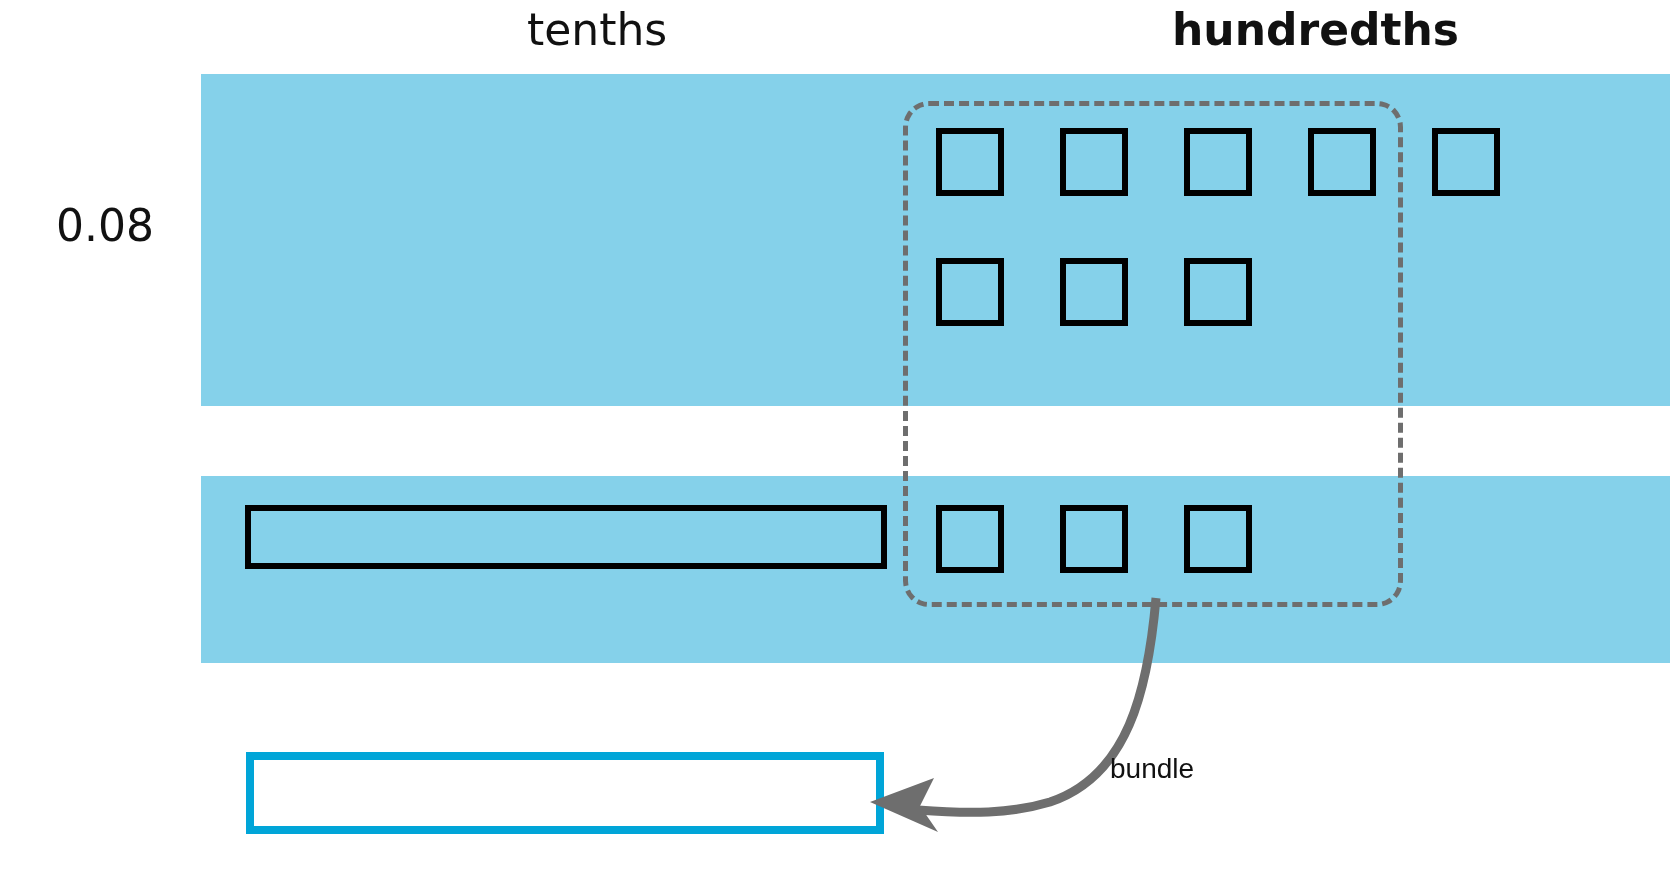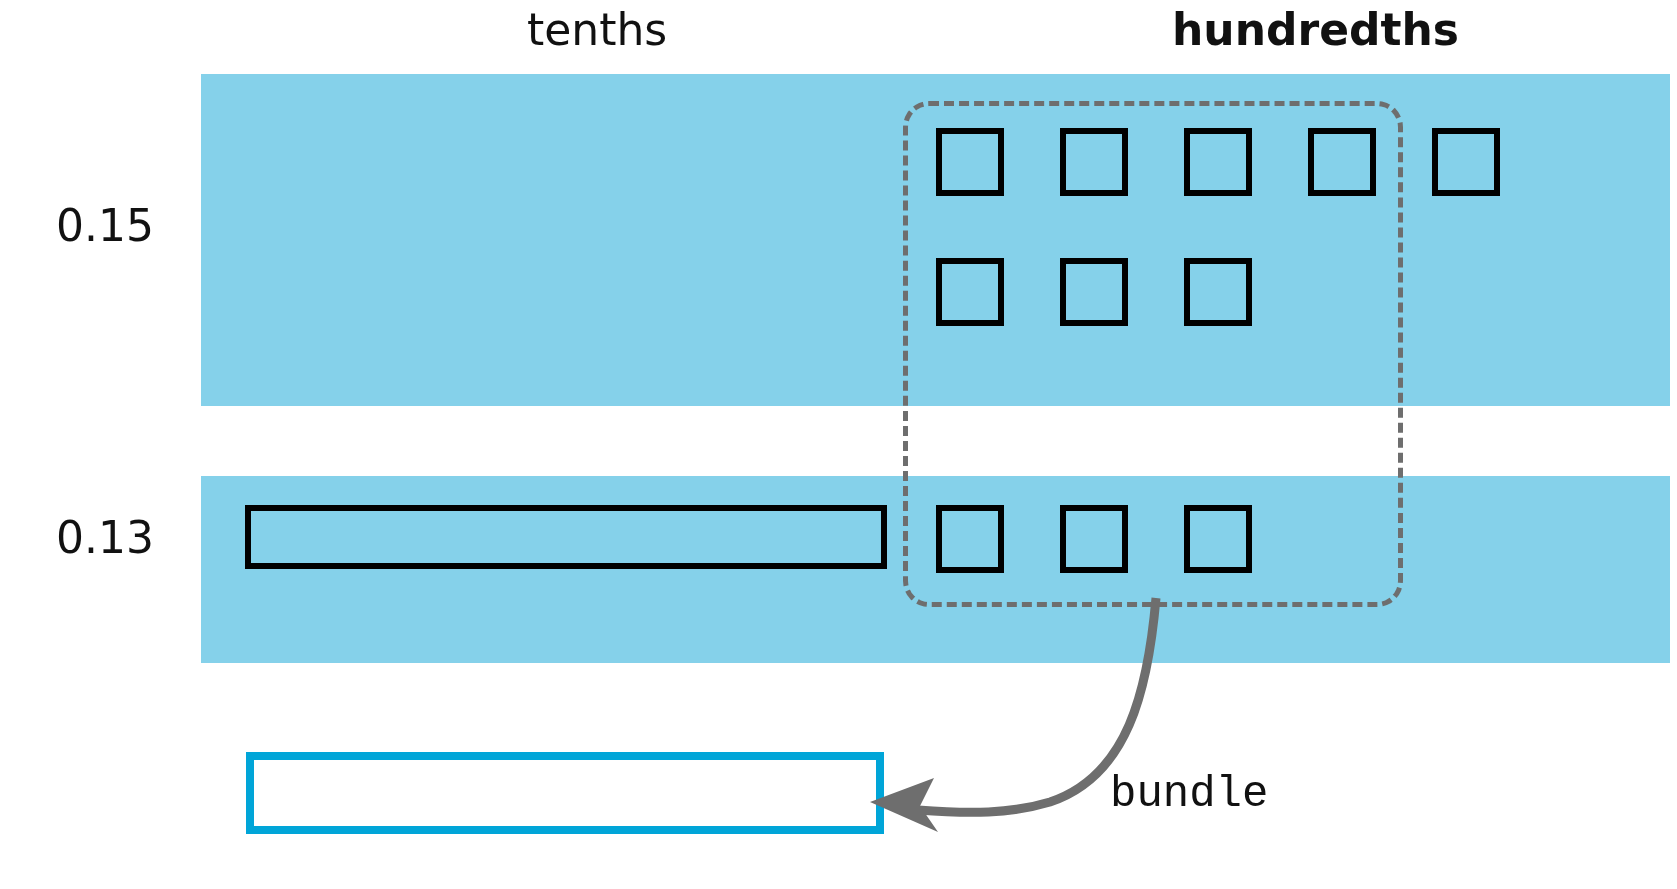--- a/index.html
+++ b/index.html
@@ -111,41 +111,39 @@
     width: 340px;
     height: 260px;
     overflow: visible;
   }
 
   
   #bundle-caption {
     position: absolute;
     left: 1110px;
     top: 755px;
-    font-size: 44px;
+    font-size: 28px;
     color: #111111;
     line-height: 1;
     white-space: nowrap;
-    font-family: Liberation Mono, monospace;
-    margin-top: 17px;
+    font-family: Liberation Sans, sans-serif;
   }
 </style>
 </head>
 <body>
 
 <div id="stage">
 
   <div class="col-header" id="header-tenths">tenths</div>
   <div class="col-header" id="header-hundredths">hundredths</div>
 
   <div class="band" id="band-row-1"></div>
-  <div class="row-label" id="row-label-0">0.15</div>
+  <div class="row-label" id="row-label-0">0.08</div>
 
   <div class="band" id="band-row-2"></div>
-  <div class="row-label" id="row-label-1">0.13</div>
 
   <div id="tenths-strip"></div>
 
   <div id="bundle-outline"></div>
 
   <div class="unit-square" style="left:936px; top:128px;"></div>
   <div class="unit-square" style="left:1060px; top:128px;"></div>
   <div class="unit-square" style="left:1184px; top:128px;"></div>
   <div class="unit-square" style="left:1308px; top:128px;"></div>
   <div class="unit-square" style="left:1432px; top:128px;"></div>

